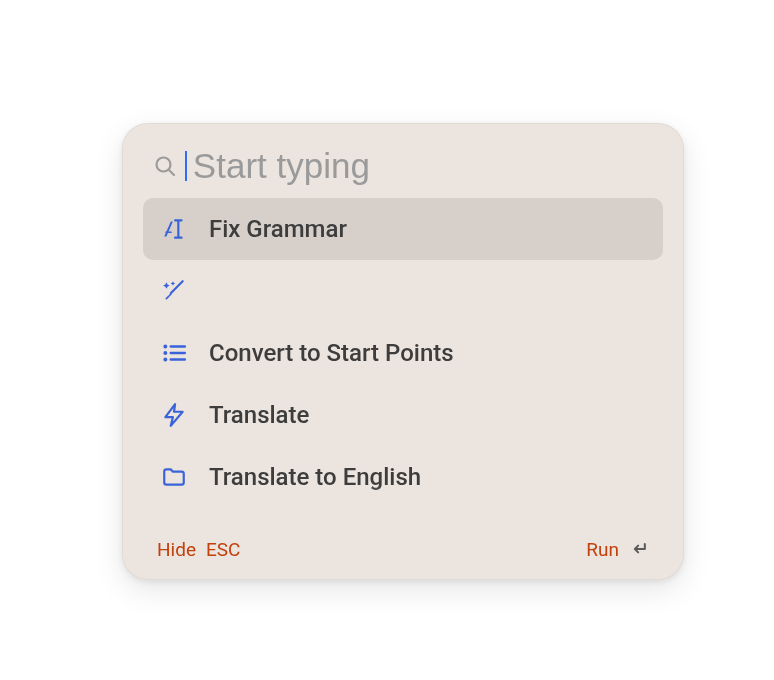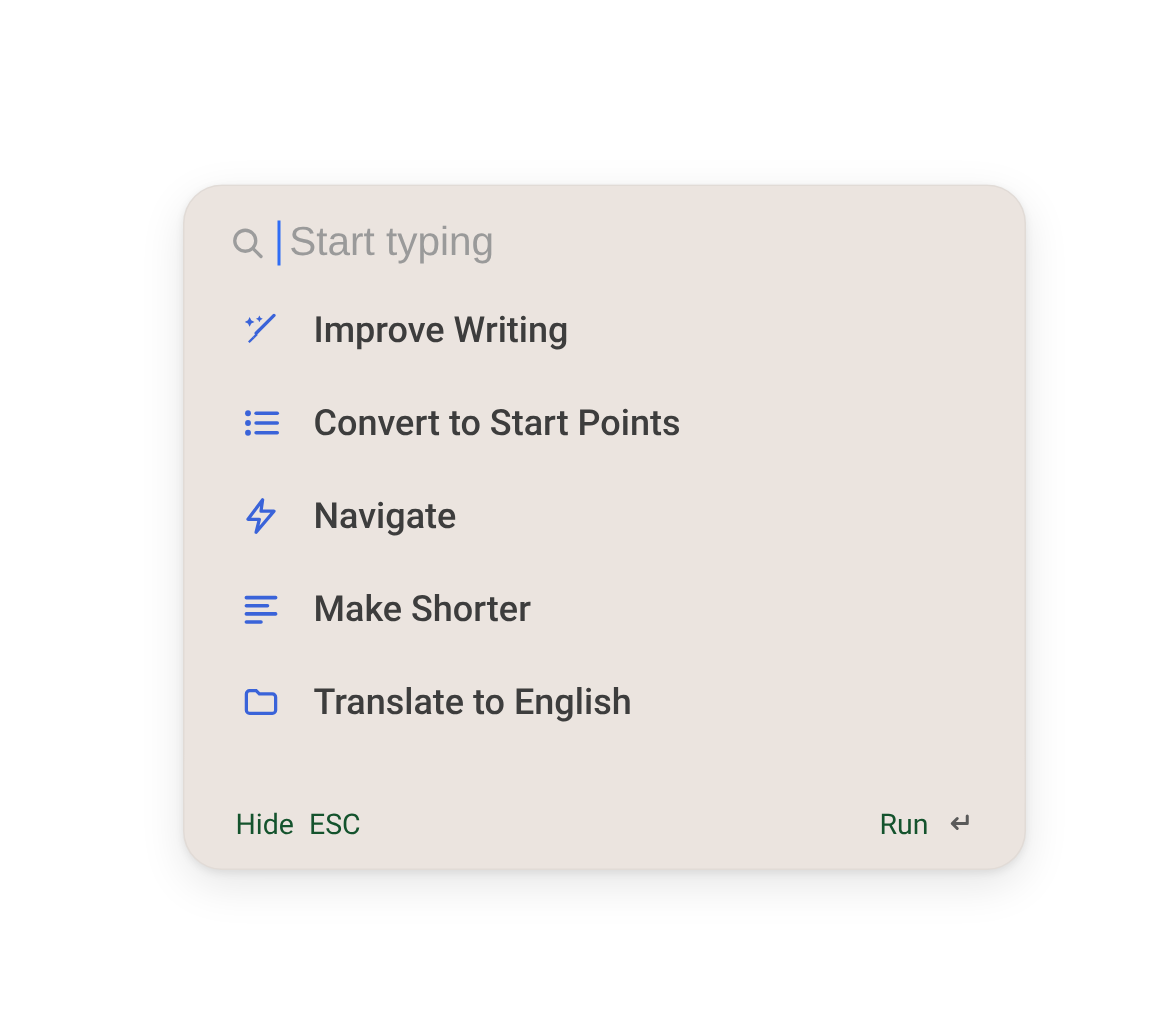--- a/index.html
+++ b/index.html
@@ -32,21 +32,21 @@
     padding: 22px 30px 8px 30px;
     gap: 8px;
   }
   .search-icon svg {
     display: block;
   }
   .search-input {
     border: none;
     background: transparent;
     outline: none;
-    font-size: 27px;
+    font-size: 35px;
     color: #404040;
     width: 100%;
     padding: 0;
   }
   .search-input::placeholder {
     color: #9a9a9a;
   }
   .caret {
     width: 2px;
     height: 30px;
@@ -103,21 +103,21 @@
 
   
   .footer {
     position: absolute;
     left: 0; right: 0; bottom: 0;
     height: 44px;
     display: flex;
     align-items: center;
     padding: 0 34px 8px 34px;
     font-size: 19px;
-    color: #14532d;
+    color: #c2410c;
   }
   .footer .group {
     display: inline-flex;
     align-items: center;
     gap: 10px;
   }
   .footer .esc {
     font-weight: 400;
   }
   .footer .nav {
@@ -143,32 +143,43 @@
         <circle cx="10.5" cy="10.5" r="7" stroke="#9c9c9c" stroke-width="2.2"></circle>
         <line x1="16.2" y1="16.2" x2="21" y2="21" stroke="#9c9c9c" stroke-width="2.2" stroke-linecap="round"></line>
       </svg>
     </span>
     <span class="caret"></span>
     <input class="search-input" placeholder="Start typing" style="">
   </div>
 
   <div class="list">
 
+    <div class="item selected">
+      <span class="icon">
+        <svg width="26" height="26" viewBox="0 0 24 24" fill="none">
+          <path d="M3 19 L9 5 L11 5 L5 19 Z" fill="#3a63d9"></path>
+          <path d="M4.2 15 H9.8" stroke="#3a63d9" stroke-width="1.6"></path>
+          <line x1="16" y1="4" x2="16" y2="20" stroke="#3a63d9" stroke-width="2"></line>
+          <path d="M13 4 C14.5 4 16 4 16 4 C16 4 17.5 4 19 4" stroke="#3a63d9" stroke-width="2" stroke-linecap="round"></path>
+          <path d="M13 20 C14.5 20 16 20 16 20 C16 20 17.5 20 19 20" stroke="#3a63d9" stroke-width="2" stroke-linecap="round"></path>
+        </svg>
+      </span>
+      <span class="label">Fix Grammar</span>
+    </div>
 
     <div class="item">
       <span class="icon">
         <svg width="26" height="26" viewBox="0 0 24 24" fill="none">
           <path d="M5 4 l1 2 l2 1 l-2 1 l-1 2 l-1 -2 l-2 -1 l2 -1 Z" fill="#3a63d9"></path>
           <path d="M11 3 l0.7 1.4 l1.4 0.7 l-1.4 0.7 l-0.7 1.4 l-0.7 -1.4 l-1.4 -0.7 l1.4 -0.7 Z" fill="#3a63d9"></path>
           <path d="M9 14 L20 3" stroke="#3a63d9" stroke-width="2" stroke-linecap="round"></path>
           <path d="M7 16 L4 19 L5 20 L8 17 Z" fill="#3a63d9"></path>
           <path d="M9 14 L7 16 L8 17 L10 15 Z" fill="#3a63d9"></path>
         </svg>
       </span>
-      <span class="label">Improve Writing</span>
     </div>
 
     <div class="item">
       <span class="icon">
         <svg width="26" height="26" viewBox="0 0 24 24" fill="none">
           <circle cx="4" cy="6" r="1.8" fill="#3a63d9"></circle>
           <circle cx="4" cy="12" r="1.8" fill="#3a63d9"></circle>
           <circle cx="4" cy="18" r="1.8" fill="#3a63d9"></circle>
           <line x1="9" y1="6" x2="22" y2="6" stroke="#3a63d9" stroke-width="2.2" stroke-linecap="round"></line>
           <line x1="9" y1="12" x2="22" y2="12" stroke="#3a63d9" stroke-width="2.2" stroke-linecap="round"></line>
@@ -177,34 +188,23 @@
       </span>
       <span class="label">Convert to Start Points</span>
     </div>
 
     <div class="item">
       <span class="icon">
         <svg width="26" height="26" viewBox="0 0 24 24" fill="none">
           <path d="M13 2 L4 14 H11 L9 22 L20 9 H12 Z" stroke="#3a63d9" stroke-width="2" stroke-linejoin="round" fill="none"></path>
         </svg>
       </span>
-      <span class="label">Navigate</span>
-    </div>
-
-    <div class="item">
-      <span class="icon">
-        <svg width="26" height="26" viewBox="0 0 24 24" fill="none">
-          <line x1="3" y1="5" x2="21" y2="5" stroke="#3a63d9" stroke-width="2.2" stroke-linecap="round"></line>
-          <line x1="3" y1="10" x2="16" y2="10" stroke="#3a63d9" stroke-width="2.2" stroke-linecap="round"></line>
-          <line x1="3" y1="15" x2="21" y2="15" stroke="#3a63d9" stroke-width="2.2" stroke-linecap="round"></line>
-          <line x1="3" y1="20" x2="12" y2="20" stroke="#3a63d9" stroke-width="2.2" stroke-linecap="round"></line>
-        </svg>
-      </span>
-      <span class="label">Make Shorter</span>
-    </div>
+      <span class="label">Translate</span>
+    </div>
+
 
     <div class="item cut">
       <span class="icon">
         <svg width="26" height="26" viewBox="0 0 24 24" fill="none">
           <path d="M3 7 a2 2 0 0 1 2 -2 h4 l2 2 h8 a2 2 0 0 1 2 2 v8 a2 2 0 0 1 -2 2 H5 a2 2 0 0 1 -2 -2 Z" stroke="#3a63d9" stroke-width="2" fill="none"></path>
         </svg>
       </span>
       <span class="label">Translate to English</span>
     </div>
 

